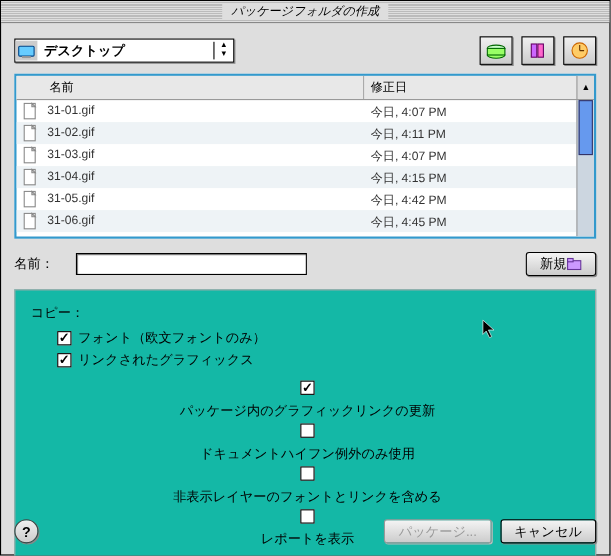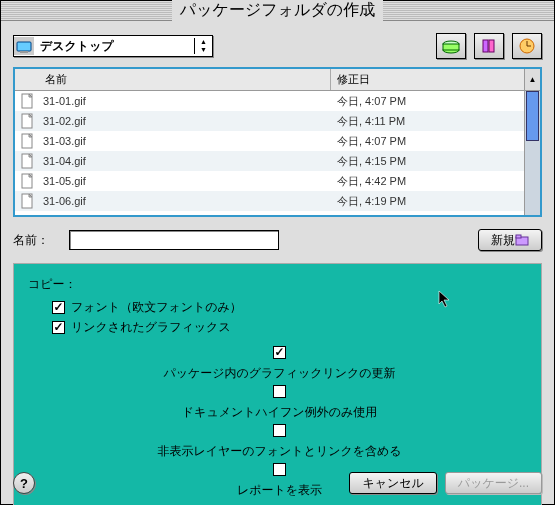--- a/index.html
+++ b/index.html
@@ -27,21 +27,22 @@
   );
   border-bottom: 1px solid #888;
   display: flex;
   align-items: center;
   justify-content: center;
   position: relative;
 }
 .titlebar-text {
   background: #dedede;
   padding: 0 8px;
-  font-size: 16px;
+  font-size: 11px;
+  font-style: italic;
 }
 .body {
   padding: 12px 12px 8px 12px;
 }
 .toprow {
   display: flex;
   align-items: center;
   gap: 8px;
   margin-bottom: 8px;
 }
@@ -289,21 +290,21 @@
               <span class="date-cell">今日, 4:42 PM</span>
             </div>
             <div class="filerow">
               <span class="icon-cell">
                 <svg class="file-icon-svg">
                   <rect x="1" y="1" width="10" height="14" fill="#fff" stroke="#888"></rect>
                   <path d="M8 1 L11 4 L8 4 Z" fill="#ccc" stroke="#888"></path>
                 </svg>
               </span>
               <span class="name-cell">31-06.gif</span>
-              <span class="date-cell">今日, 4:19 PM</span>
+              <span class="date-cell">今日, 4:45 PM</span>
             </div>
           </div>
         <div class="scrollbar">
           <div class="thumb"></div>
         </div>
       </div>
     </div>
 
     <div class="namerow">
       <span class="lbl">名前：</span>
@@ -354,25 +355,25 @@
     </div>
 
     <div class="divider-top"></div>
   </div>
 
   <div class="bottombar">
     <div class="help-btn">
       <span>?</span>
     </div>
     <div class="spacer"></div>
+    <div class="btn disabled">
+      <span>パッケージ...</span>
+    </div>
     <div class="btn">
       <span>キャンセル</span>
-    </div>
-    <div class="btn disabled">
-      <span>パッケージ...</span>
     </div>
   </div>
 
   <div class="cursor">
     <svg width="14" height="18">
         <path d="M1 1 L1 14 L4 11 L7 17 L9 16 L6 10 L11 10 Z" fill="#000" stroke="#fff" stroke-width="0.6"></path>
       </svg>
   </div>
 </div>
 

